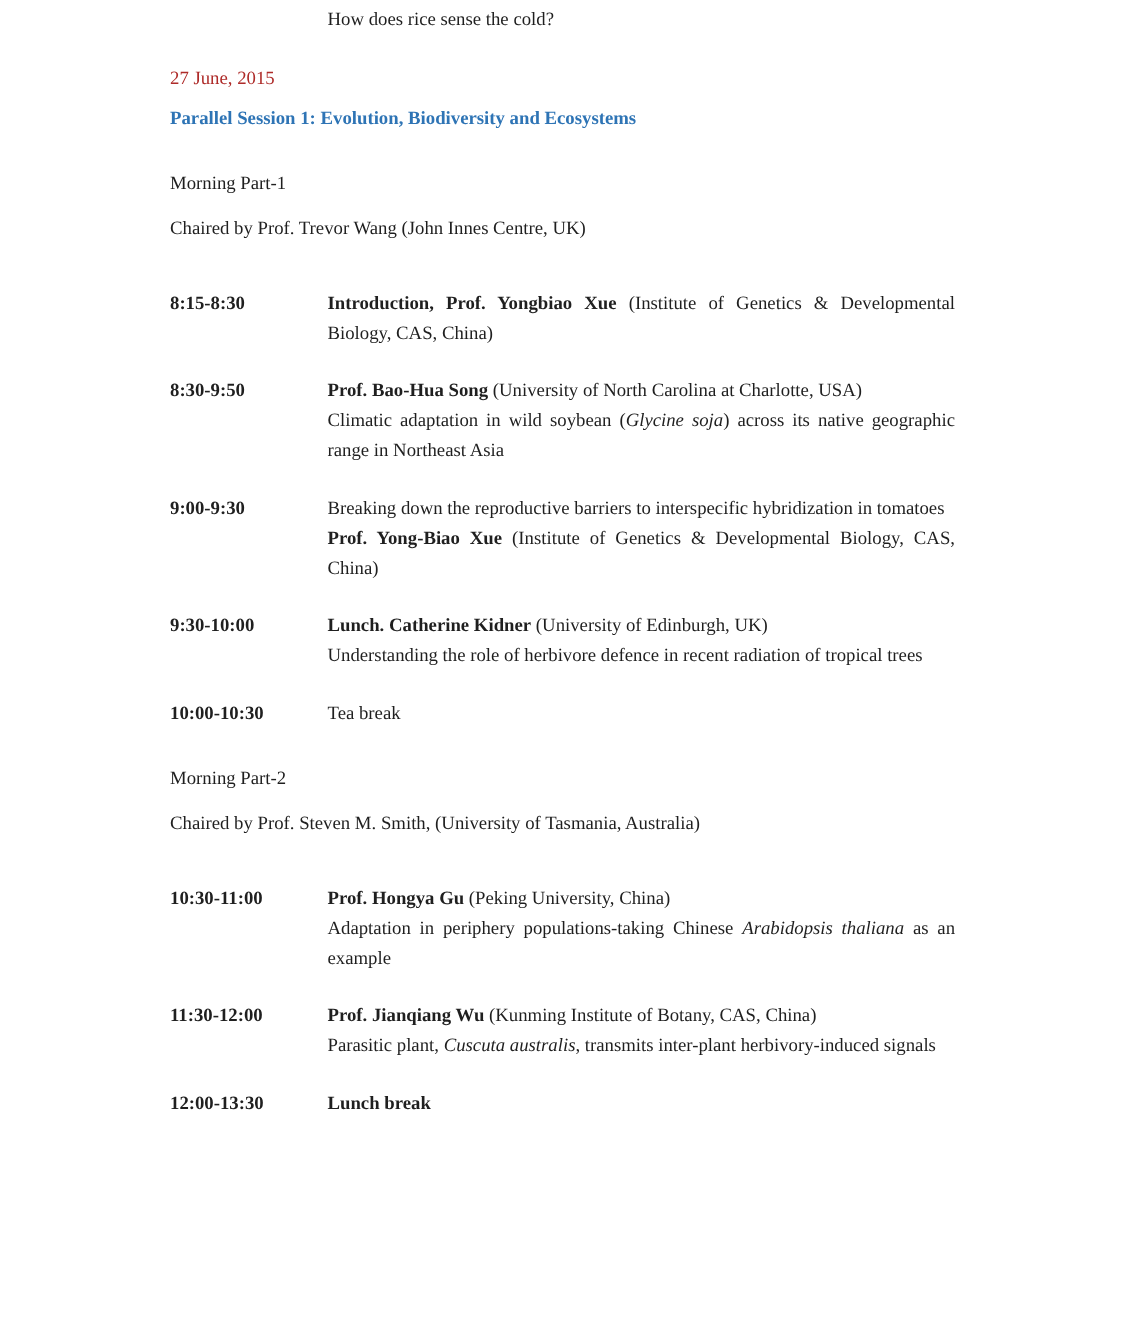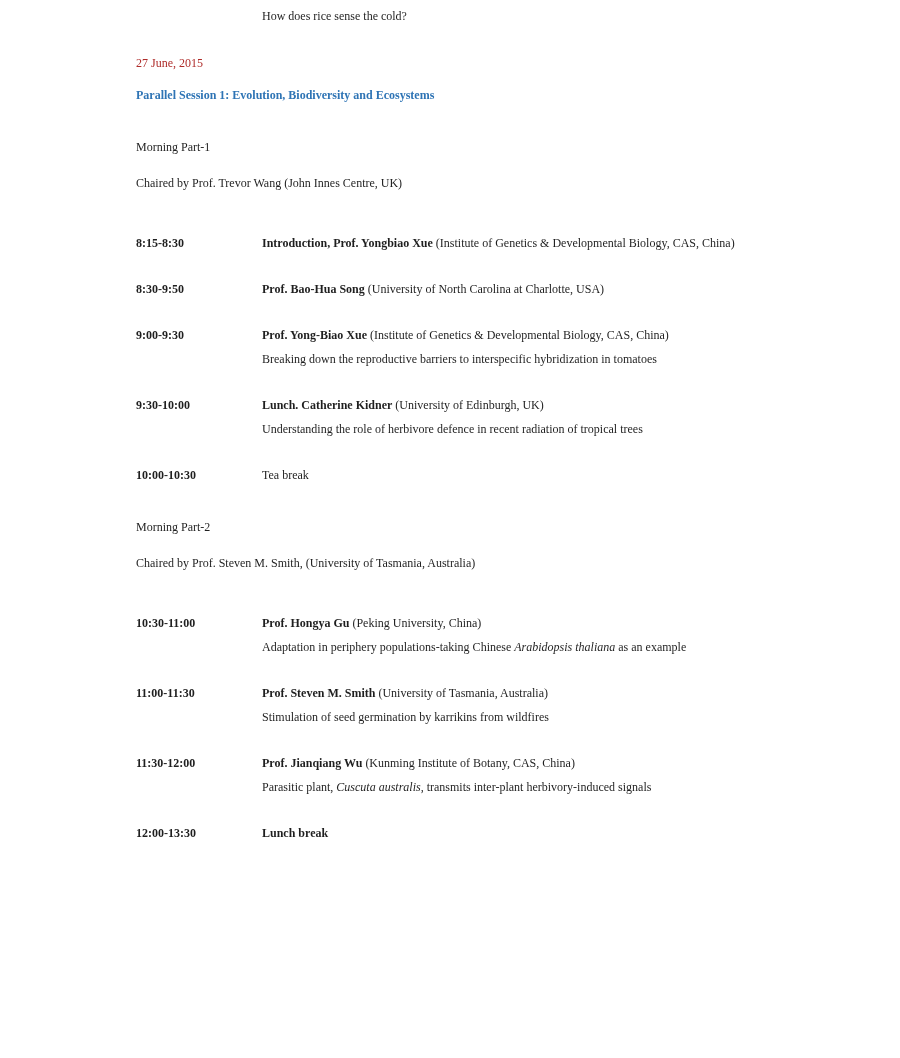--- a/index.html
+++ b/index.html
@@ -8,21 +8,21 @@
     background: #ffffff;
   }
   .page {
     position: relative;
     width: 900px;
     height: 1058px;
     box-sizing: border-box;
     padding: 4px 136px 0 136px;
     background: #ffffff;
     font-family: "Liberation Serif", "DejaVu Serif", serif;
-    font-size: 12px;
+    font-size: 15px;
     line-height: 24px;
     color: var(--text-color, #1f1f1f);
     overflow: hidden;
   }
   p { margin: 0; }
   .top-line {
     padding-left: 126px;
   }
   .date-heading {
     margin-top: 23px;
@@ -82,28 +82,29 @@
     <div class="entry-time">8:15-8:30</div>
     <div class="entry-content">
               <p><span class="run-bold">Introduction, Prof. Yongbiao Xue</span><span> (Institute of Genetics &amp; Developmental Biology, CAS, China)</span></p>
             </div>
   </div>
 
   <div class="entry">
     <div class="entry-time">8:30-9:50</div>
     <div class="entry-content">
               <p><span class="run-bold">Prof. Bao-Hua Song</span><span> (University of North Carolina at Charlotte, USA)</span></p>
+              <p><span>Climatic adaptation in wild soybean (</span><span class="run-italic">Glycine soja</span><span>) across its native geographic range in Northeast Asia</span></p>
             </div>
   </div>
 
   <div class="entry">
     <div class="entry-time">9:00-9:30</div>
     <div class="entry-content">
+              <p><span>Breaking down the reproductive barriers to interspecific hybridization in tomatoes</span></p>
               <p><span class="run-bold">Prof. Yong-Biao Xue</span><span> (Institute of Genetics &amp; Developmental Biology, CAS, China)</span></p>
-              <p><span>Breaking down the reproductive barriers to interspecific hybridization in tomatoes</span></p>
             </div>
   </div>
 
   <div class="entry">
     <div class="entry-time">9:30-10:00</div>
     <div class="entry-content">
               <p><span class="run-bold">Lunch. Catherine Kidner</span><span> (University of Edinburgh, UK)</span></p>
               <p><span>Understanding the role of herbivore defence in recent radiation of tropical trees</span></p>
             </div>
   </div>
@@ -122,27 +123,20 @@
     <p class="chair-line">Chaired by Prof. Steven M. Smith, (University of Tasmania, Australia)</p>
     <div class="entries">
   <div class="entry">
     <div class="entry-time">10:30-11:00</div>
     <div class="entry-content">
               <p><span class="run-bold">Prof. Hongya Gu</span><span> (Peking University, China)</span></p>
               <p><span>Adaptation in periphery populations-taking Chinese </span><span class="run-italic">Arabidopsis thaliana</span><span> as an example</span></p>
             </div>
   </div>
 
-  <div class="entry">
-    <div class="entry-time">11:00-11:30</div>
-    <div class="entry-content">
-              <p><span class="run-bold">Prof. Steven M. Smith</span><span> (University of Tasmania, Australia)</span></p>
-              <p><span>Stimulation of seed germination by karrikins from wildfires</span></p>
-            </div>
-  </div>
 
   <div class="entry">
     <div class="entry-time">11:30-12:00</div>
     <div class="entry-content">
               <p><span class="run-bold">Prof. Jianqiang Wu</span><span> (Kunming Institute of Botany, CAS, China)</span></p>
               <p><span>Parasitic plant, </span><span class="run-italic">Cuscuta australis</span><span>, transmits inter-plant herbivory-induced signals</span></p>
             </div>
   </div>
 
   <div class="entry">

